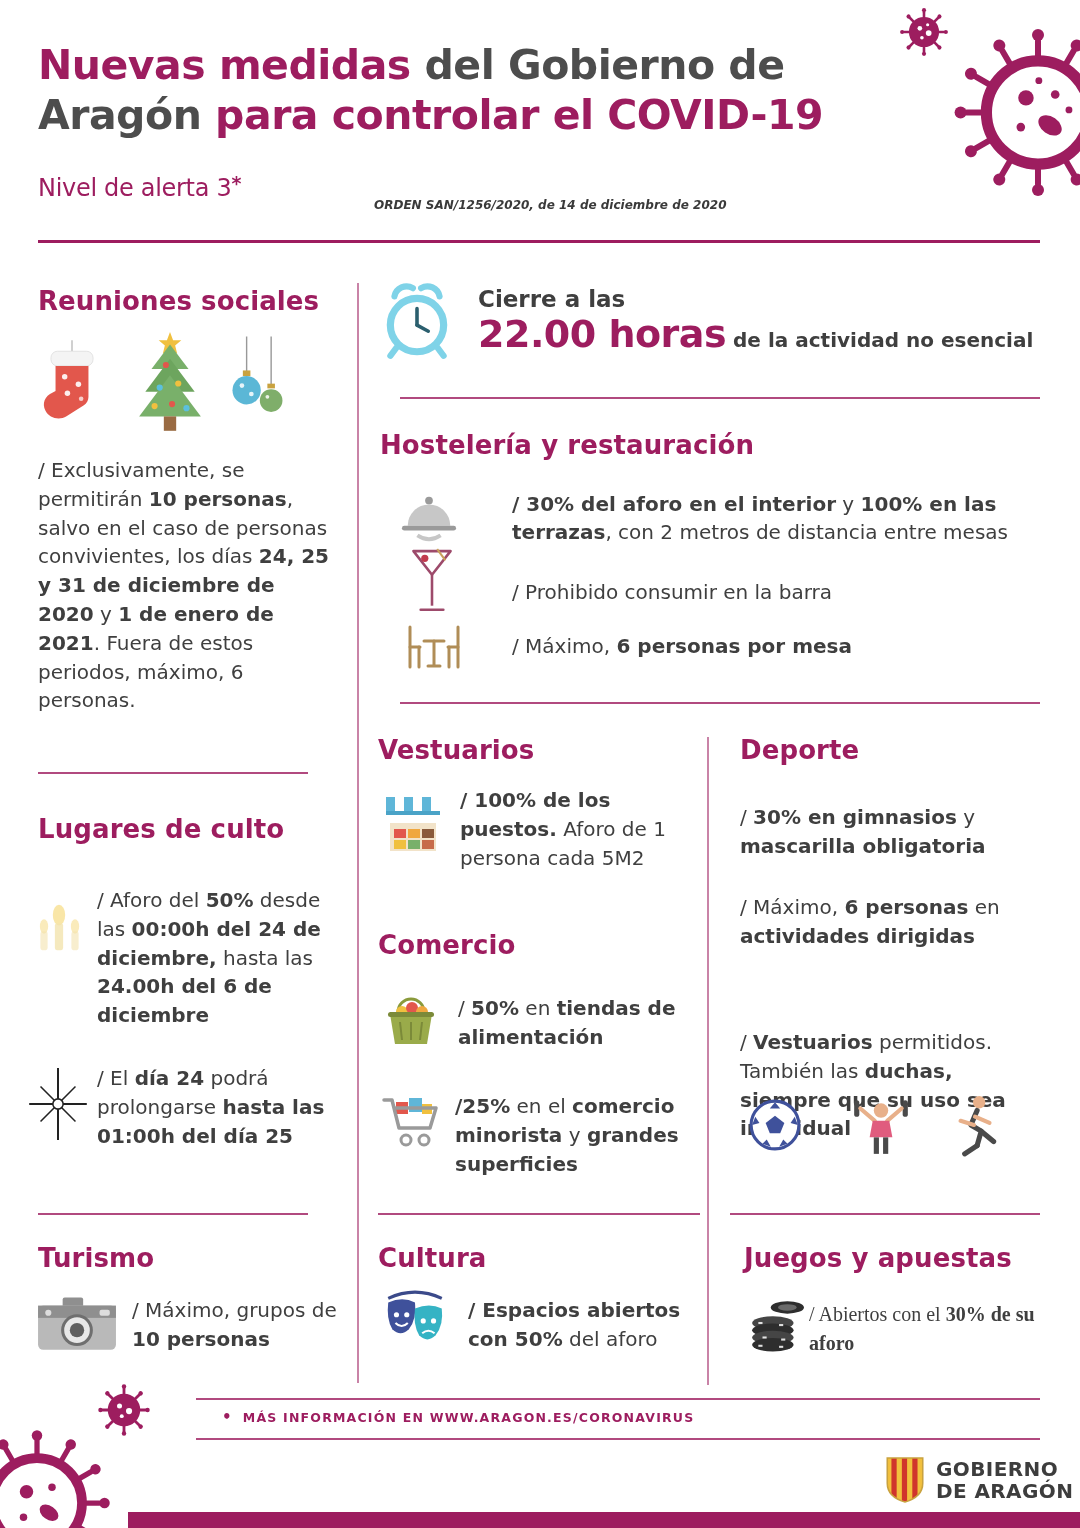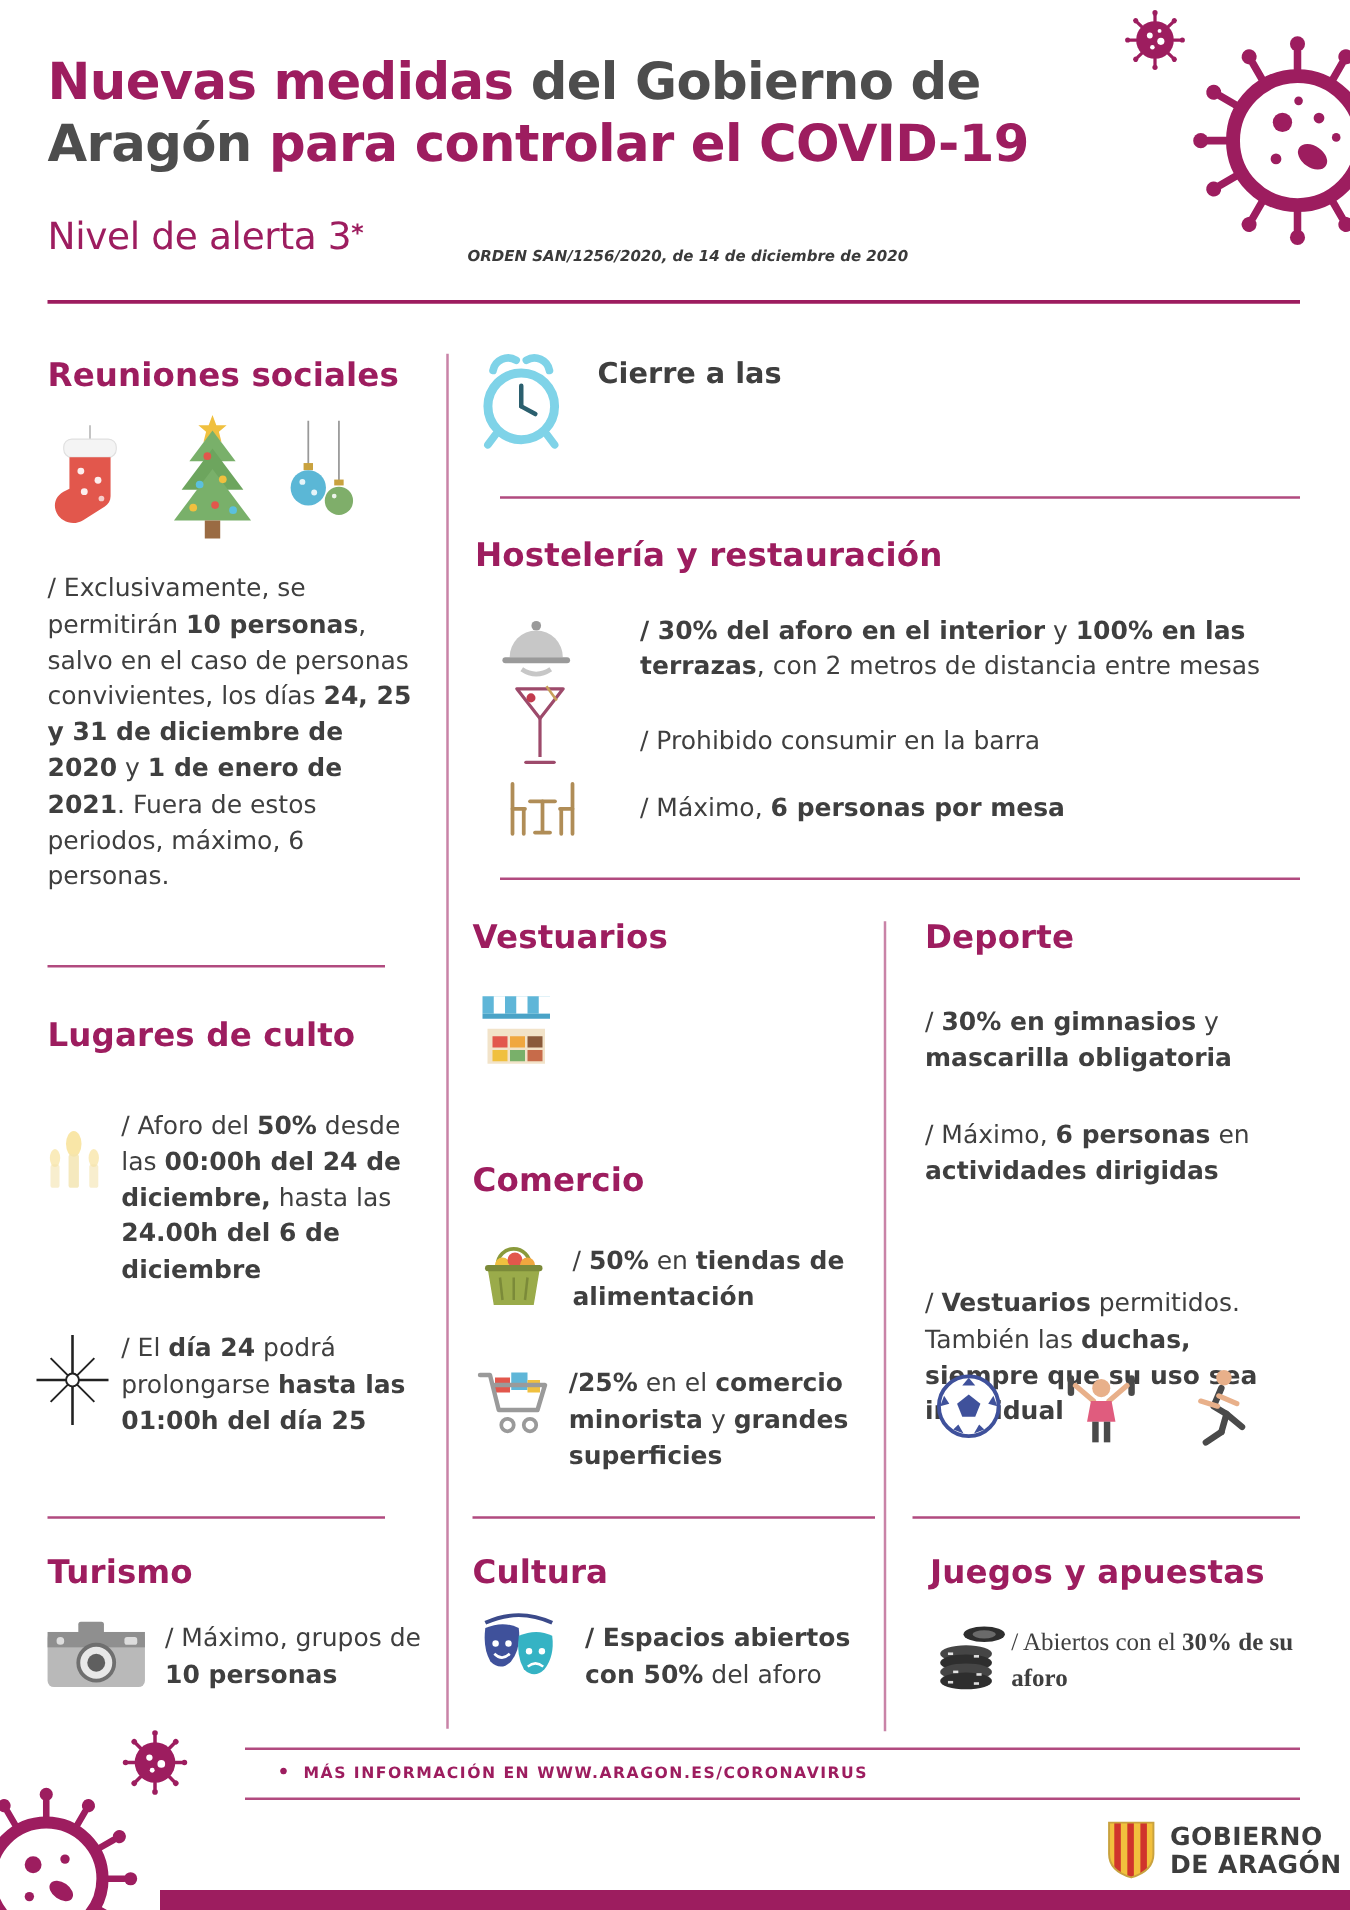--- a/index.html
+++ b/index.html
@@ -10,21 +10,21 @@
   *{margin:0;padding:0;box-sizing:border-box;}
   body{margin:0;background:#ffffff;}
   .page{
     position:relative;width:1080px;height:1528px;background:#ffffff;
     font-family:"DejaVu Sans","Liberation Sans",sans-serif;
     overflow:hidden;color:var(--dark);
   }
   .abs{position:absolute;}
   .title-line{font-size:41px;line-height:1.22;color:var(--title-gray);font-weight:600;letter-spacing:-0.5px;}
   .title-line .bold{color:var(--primary);font-weight:800;}
-  .alert-text{font-size:30px;color:var(--primary);font-weight:500;letter-spacing:-0.3px;}
+  .alert-text{font-size:24px;color:var(--primary);font-weight:500;letter-spacing:-0.3px;}
   .alert-sup{font-size:19px;color:var(--primary);vertical-align:super;font-weight:600;}
   .order-ref{font-size:12px;font-style:italic;font-weight:700;color:#3a3a3a;}
   .h2{font-size:26px;font-weight:800;color:var(--primary);letter-spacing:0.1px;}
   .body-text{font-size:20px;line-height:1.44;color:var(--dark);}
   .body-text .bold{font-weight:700;}
   .small-item{font-size:20px;line-height:1.42;color:var(--dark);margin-left:40px;}
   .small-item .bold{font-weight:700;}
   .hr{position:absolute;height:1.5px;background:var(--primary);opacity:0.8;}
   .hr-strong{position:absolute;height:2.5px;background:var(--primary);}
   .vr{position:absolute;width:1.5px;background:var(--primary);opacity:0.55;}
@@ -213,20 +213,23 @@
       <circle cx="36" cy="42" r="26" fill="#fff" stroke="#7fd3e8" stroke-width="7"></circle>
       <line x1="36" y1="42" x2="36" y2="26" stroke="#2b5f6e" stroke-width="3.5" stroke-linecap="round"></line>
       <line x1="36" y1="42" x2="47" y2="48" stroke="#2b5f6e" stroke-width="3.5" stroke-linecap="round"></line>
       <line x1="16" y1="64" x2="10" y2="72" stroke="#7fd3e8" stroke-width="6" stroke-linecap="round"></line>
       <line x1="56" y1="64" x2="62" y2="72" stroke="#7fd3e8" stroke-width="6" stroke-linecap="round"></line>
     </svg>
   </div>
 
   <div class="abs" style="left:478px;top:286px;width:600px;">
     <div class="closure-intro">Cierre a las</div>
+    <div class="closure-line2">
+      <span class="closure-time">22.00 horas</span><span class="closure-rest"> de la actividad no esencial</span>
+    </div>
   </div>
 
   <div class="hr" style="left:400px;top:397px;width:640px;"></div>
 
   <div class="abs h2" style="left:380px;top:430px;">Hostelería y restauración</div>
 
   <div class="abs" style="left:400px;top:492px;">
     <svg width="58" height="52" viewBox="0 0 60 52">
       <circle cx="30" cy="8" r="4" fill="#9a9a9a"></circle>
       <path d="M8 34 a22 22 0 0 1 44 0 z" fill="#c7c7c7"></path>
@@ -277,20 +280,21 @@
       <rect x="2" y="18" width="54" height="4" fill="#4aa3c7"></rect>
       <rect x="6" y="30" width="46" height="28" fill="#f2e3c9"></rect>
       <rect x="10" y="36" width="12" height="9" fill="#e2574c"></rect>
         <rect x="24" y="36" width="12" height="9" fill="#f0a73f"></rect>
         <rect x="38" y="36" width="12" height="9" fill="#8a5a3b"></rect>
       <rect x="10" y="47" width="12" height="9" fill="#f0c03f"></rect>
         <rect x="24" y="47" width="12" height="9" fill="#79b06a"></rect>
         <rect x="38" y="47" width="12" height="9" fill="#c76b4a"></rect>
     </svg>
   </div>
+  <div class="abs body-text" style="left:460px;top:786px;width:228px;"><span class="bold">/ 100% de los puestos.</span><span> Aforo de 1 persona cada 5M2</span></div>
 
   <div class="abs h2" style="left:378px;top:930px;">Comercio</div>
 
   <div class="abs" style="left:384px;top:990px;">
     <svg width="54" height="58" viewBox="0 0 54 58">
       <path d="M14 22 a13 13 0 0 1 26 0" fill="none" stroke="#8a9a3b" stroke-width="3"></path>
       <circle cx="18" cy="22" r="6" fill="#f0c03f"></circle>
         <circle cx="28" cy="18" r="6" fill="#e2574c"></circle>
         <circle cx="38" cy="22" r="6" fill="#f0a73f"></circle>
       <path d="M6 24 h42 l-5 30 h-32 z" fill="#9aab4a"></path>

